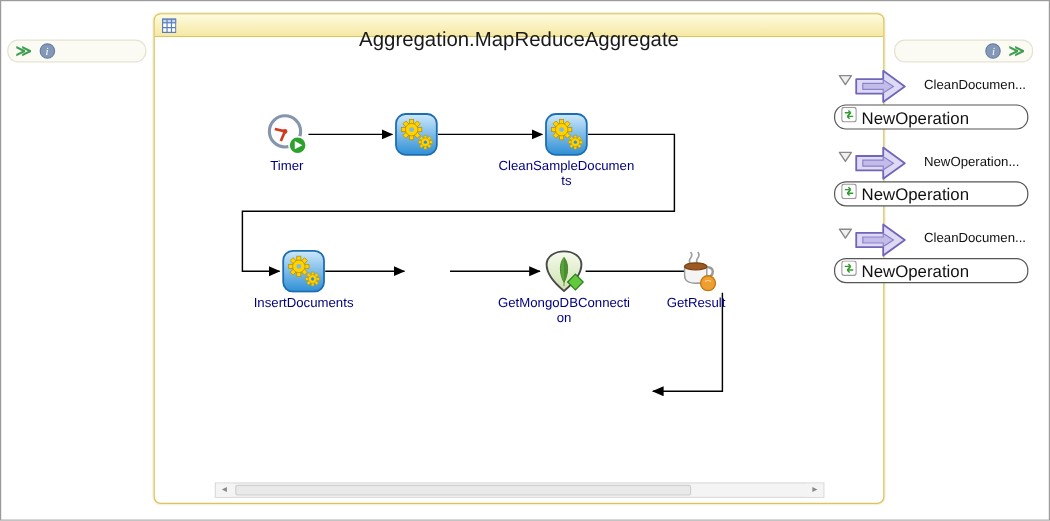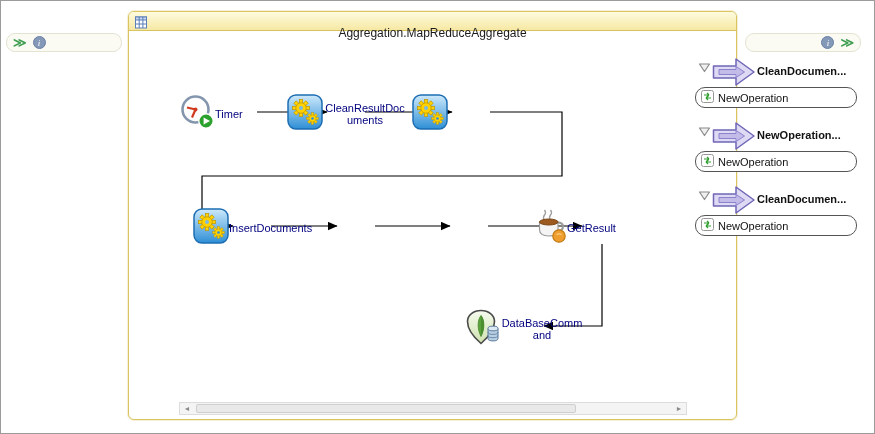--- a/index.html
+++ b/index.html
@@ -10,42 +10,42 @@
   .tool-strip { position:absolute; top:32px; height:19px; width:116px; background:#fbfbf4; border:1px solid #e3e3d2; border-radius:9px; display:flex; align-items:center; gap:6px; padding:0 6px; }
   .tool-strip.left { left:5px; justify-content:flex-start; }
   .tool-strip.right { right:13px; justify-content:flex-end; }
   .chev-btn { color:#3f9e51; font-size:13px; font-weight:bold; line-height:15px; cursor:pointer; }
   .info-btn { width:13px; height:13px; border-radius:50%; background:#8498b8; border:1px solid #6a80a4; color:#fff; font-size:9px; font-style:italic; font-family:"Liberation Serif", serif; text-align:center; line-height:12px; cursor:pointer; }
 
   
   .flow-panel { position:absolute; left:127px; top:10px; width:609px; height:409px; border:1px solid #d9c45f; border-radius:6px; background:#fff; box-shadow:0 0 0 1px rgba(217,196,95,0.25); }
   .title-bar { position:relative; height:19px; border-bottom:1px solid #d9c45f; border-radius:5px 5px 0 0; background:linear-gradient(#fefbdf,#f6e8a4); display:flex; align-items:center; }
   .title-bar .tbl-icon { position:absolute; left:6px; top:3px; }
-  .title-text { flex:1; text-align:center; font-size:12px; color:#1a1a1a;margin-top:24px; }
+  .title-text { flex:1; text-align:center; font-size:17px; color:#1a1a1a;margin-top:24px; }
 
   .diagram { position:relative; width:100%; height:388px; border-radius:0 0 5px 5px; overflow:hidden; }
   .wires { position:absolute; left:0; top:0; }
 
-  .node { position:absolute; width:120px; display:flex; flex-direction:row; align-items:center; cursor:pointer; }
+  .node { position:absolute; width:120px; display:flex; flex-direction:column; align-items:center; cursor:pointer; }
   .node-icon { width:36px; height:36px; }
   .node-label { margin-top:3px; font-size:11px; line-height:12px; color:#00007f; text-align:center; max-width:114px; word-break:break-all; }
 
   
   .h-scroll { position:absolute; left:50px; bottom:4px; width:508px; height:13px; background:#f4f4f4; border:1px solid #dcdcdc; display:flex; align-items:stretch; }
   .h-scroll .sbtn { width:14px; font-size:7px; color:#8a8a8a; text-align:center; line-height:11px; background:#f4f4f4; cursor:pointer; }
   .h-scroll .strack { flex:1; position:relative; }
   .h-scroll .sthumb { position:absolute; left:2px; top:1px; height:9px; width:380px; background:#e9e9e9; border:1px solid #cfcfcf; border-radius:2px; cursor:grab; }
 
   
   .map-group { position:absolute; width:176px; }
   .tri-toggle { position:absolute; left:3px; top:3px; cursor:pointer; }
   .map-arrow { position:absolute; left:17px; top:0; cursor:pointer; }
-  .map-label { position:absolute; left:62px; top:9px; font-size:11px; color:#111; white-space:nowrap;font-weight:bold; }
+  .map-label { position:absolute; left:75px; top:9px; font-size:11px; color:#111; white-space:nowrap; }
   .op-box { position:absolute; left:0; top:31px; width:162px; height:21px; background:#fff; border:1px solid #555; border-radius:10px; display:flex; align-items:center; gap:4px; padding-left:5px; cursor:pointer; }
-  .op-label { font-size:11px; color:#111; }
+  .op-label { font-size:14px; color:#111; }
 </style>
 </head>
 <body>
 
 <svg width="0" height="0" style="position:absolute" aria-hidden="true">
   <defs>
     <linearGradient id="gearGrad" x1="0" y1="0" x2="0" y2="1">
       <stop offset="0" stop-color="#cde9fb"></stop>
         <stop offset="1" stop-color="#2f8fd6"></stop>
     </linearGradient>
@@ -134,21 +134,20 @@
                 <rect x="-1.7" y="-8.5" width="3.4" height="17"></rect>
                 <rect x="-1.7" y="-8.5" width="3.4" height="17" transform="rotate(45)"></rect>
                 <rect x="-1.7" y="-8.5" width="3.4" height="17" transform="rotate(90)"></rect>
                 <rect x="-1.7" y="-8.5" width="3.4" height="17" transform="rotate(135)"></rect>
               </g>
               <circle r="5.2" fill="#ffd200" stroke="#bd9400" stroke-width="0.7"></circle>
               <circle r="2" fill="#2f8fd6"></circle>
             </g>
           </svg>
         </div>
-        <div class="node-label">CleanResultDocuments</div>
       </div>
 
       <div class="node" style="left:283px;top:63px">
         <div class="node-icon">
           <svg width="36" height="36" viewBox="0 0 36 36">
             <rect x="1" y="1" width="34" height="34" rx="8" fill="url(#gearGrad)" stroke="#1d6db2" stroke-width="1.5"></rect>
             <g transform="translate(14,14)">
               <g fill="#ffd200" stroke="#bd9400" stroke-width="0.7">
                 <rect x="-1.7" y="-8.5" width="3.4" height="17"></rect>
                 <rect x="-1.7" y="-8.5" width="3.4" height="17" transform="rotate(45)"></rect>
@@ -163,20 +162,21 @@
                 <rect x="-1.7" y="-8.5" width="3.4" height="17"></rect>
                 <rect x="-1.7" y="-8.5" width="3.4" height="17" transform="rotate(45)"></rect>
                 <rect x="-1.7" y="-8.5" width="3.4" height="17" transform="rotate(90)"></rect>
                 <rect x="-1.7" y="-8.5" width="3.4" height="17" transform="rotate(135)"></rect>
               </g>
               <circle r="5.2" fill="#ffd200" stroke="#bd9400" stroke-width="0.7"></circle>
               <circle r="2" fill="#2f8fd6"></circle>
             </g>
           </svg>
         </div>
+        <div class="node-label">CleanSampleDocuments</div>
       </div>
 
       <div class="node" style="left:64px;top:177px">
         <div class="node-icon">
           <svg width="36" height="36" viewBox="0 0 36 36">
             <rect x="1" y="1" width="34" height="34" rx="8" fill="url(#gearGrad)" stroke="#1d6db2" stroke-width="1.5"></rect>
             <g transform="translate(14,14)">
               <g fill="#ffd200" stroke="#bd9400" stroke-width="0.7">
                 <rect x="-1.7" y="-8.5" width="3.4" height="17"></rect>
                 <rect x="-1.7" y="-8.5" width="3.4" height="17" transform="rotate(45)"></rect>
@@ -195,51 +195,48 @@
               </g>
               <circle r="5.2" fill="#ffd200" stroke="#bd9400" stroke-width="0.7"></circle>
               <circle r="2" fill="#2f8fd6"></circle>
             </g>
           </svg>
         </div>
         <div class="node-label">InsertDocuments</div>
       </div>
 
 
-
-      <div class="node" style="left:402px;top:177px">
+      <div class="node" style="left:281px;top:177px">
+        <div class="node-icon">
+          <svg width="36" height="36" viewBox="0 0 36 36">
+            <path d="M18 1.5 C10 1.5 3.5 6 3.5 12.5 C3.5 21 10 28 18 34.5 C26 28 32.5 21 32.5 12.5 C32.5 6 26 1.5 18 1.5 Z" fill="url(#leafGrad)" stroke="#4a4a4a" stroke-width="1.6"></path>
+            <path d="M18 6.5 C14.2 11 13.8 19.5 18 27.5 C22.2 19.5 21.8 11 18 6.5 Z" fill="#5aa33c" stroke="#48842c" stroke-width="0.8"></path>
+            <path d="M18 6.5 C22 11 22.2 19.5 18 27.5 Z" fill="#4c8f31"></path>
+            <line x1="18" y1="27.5" x2="18" y2="30.5" stroke="#8aa86a" stroke-width="1.2"></line>
+            <polygon points="27.5,20.5 34,27 27.5,33.5 21,27" fill="#62c93e" stroke="#2e7d1a" stroke-width="1"></polygon>
+          </svg>
+        </div>
+        <div class="node-label">GetMongoDBConnection</div>
+      </div>
+
+      <div class="node" style="left:391px;top:177px">
         <div class="node-icon">
           <svg width="36" height="36" viewBox="0 0 36 36">
             <path d="M13.5 2 q2 2.5 0 5 q-2 2.5 0 5" fill="none" stroke="#a0a0a0" stroke-width="1.4"></path>
             <path d="M19.5 2 q2 2.5 0 5 q-2 2.5 0 5" fill="none" stroke="#a0a0a0" stroke-width="1.4"></path>
             <path d="M26.5 14.5 q5.5 0 5.5 4 q0 4.5 -6.5 4.5" fill="none" stroke="#9a9a9a" stroke-width="2"></path>
             <path d="M8.5 14 H27 V21.5 Q27 28 17.75 28 Q8.5 28 8.5 21.5 Z" fill="#f4f4f4" stroke="#9a9a9a" stroke-width="1.2"></path>
             <ellipse cx="17.75" cy="14" rx="9.25" ry="3" fill="#9c5a20" stroke="#7a4416" stroke-width="1"></ellipse>
             <circle cx="28" cy="28" r="6.2" fill="#ef9f2f" stroke="#c27b14" stroke-width="1.2"></circle>
             <path d="M25.5 26.5 q2.5 -1.5 5 0" stroke="#ffd9a0" fill="none" stroke-width="1"></path>
           </svg>
         </div>
         <div class="node-label">GetResult</div>
       </div>
 
-      <div class="node" style="left:335px;top:278px">
-        <div class="node-icon">
-          <svg width="36" height="36" viewBox="0 0 36 36">
-            <path d="M17 1.5 C9.5 1.5 3.5 6 3.5 12.5 C3.5 21 9.5 28 17 34.5 C24.5 28 30.5 21 30.5 12.5 C30.5 6 24.5 1.5 17 1.5 Z" fill="url(#leafGrad)" stroke="#4a4a4a" stroke-width="1.6"></path>
-            <path d="M17 6.5 C13.4 11 13 19.5 17 27.5 C21 19.5 20.6 11 17 6.5 Z" fill="#5aa33c" stroke="#48842c" stroke-width="0.8"></path>
-            <path d="M17 6.5 C20.8 11 21 19.5 17 27.5 Z" fill="#4c8f31"></path>
-            <g>
-              <path d="M24 19.5 v10 a5 2.4 0 0 0 10 0 v-10" fill="#b9cfe4" stroke="#5a7a9a" stroke-width="1"></path>
-              <ellipse cx="29" cy="19.5" rx="5" ry="2.4" fill="#dde9f5" stroke="#5a7a9a" stroke-width="1"></ellipse>
-              <path d="M24 23 a5 2.4 0 0 0 10 0 M24 26.3 a5 2.4 0 0 0 10 0" fill="none" stroke="#5a7a9a" stroke-width="0.8"></path>
-            </g>
-          </svg>
-        </div>
-        <div class="node-label">DataBaseCommand</div>
-      </div>
 
       <div class="h-scroll">
         <span class="sbtn">◄</span>
         <span class="strack">
           <span class="sthumb"></span>
         </span>
         <span class="sbtn">►</span>
       </div>
     </div>
   </div>

